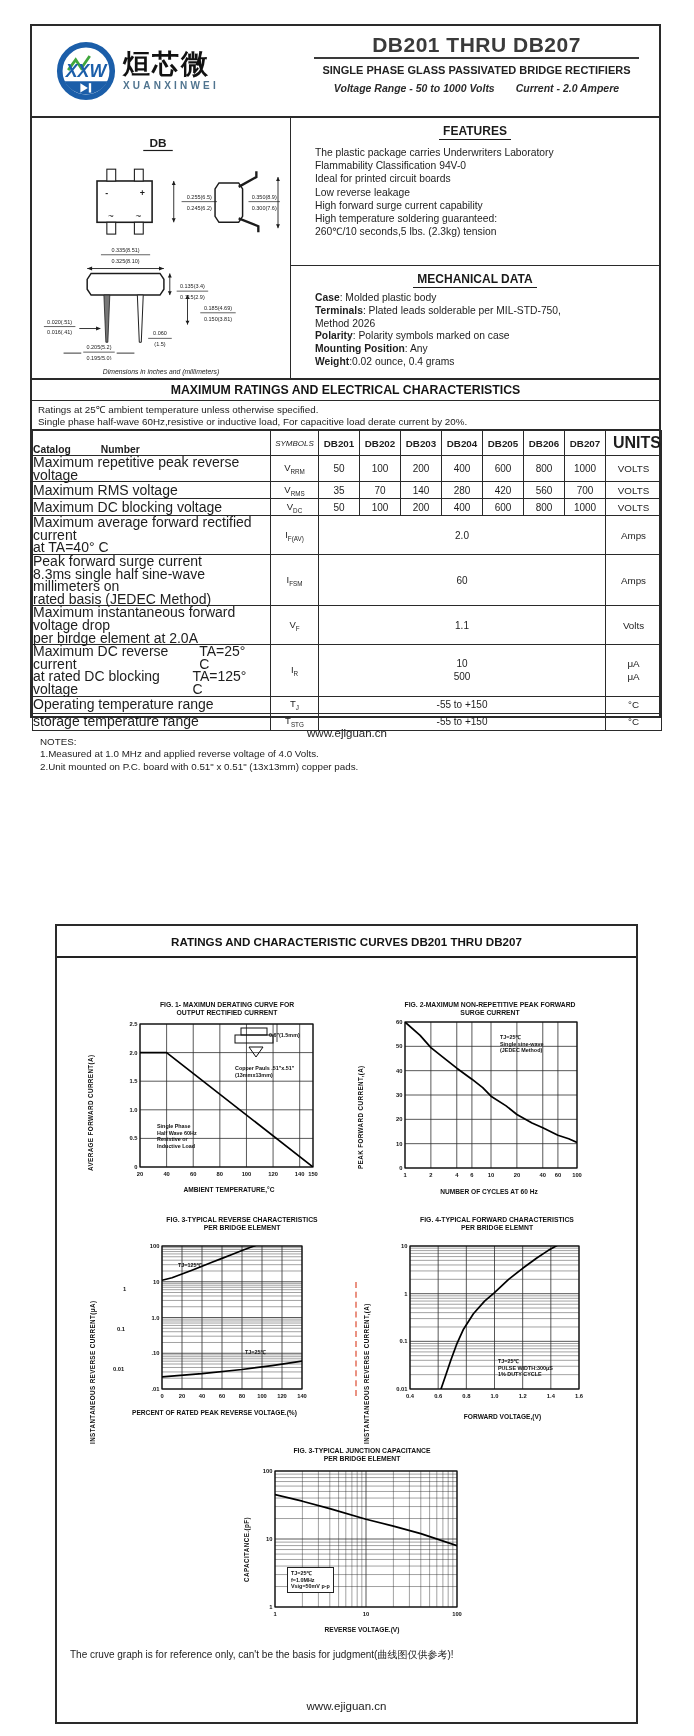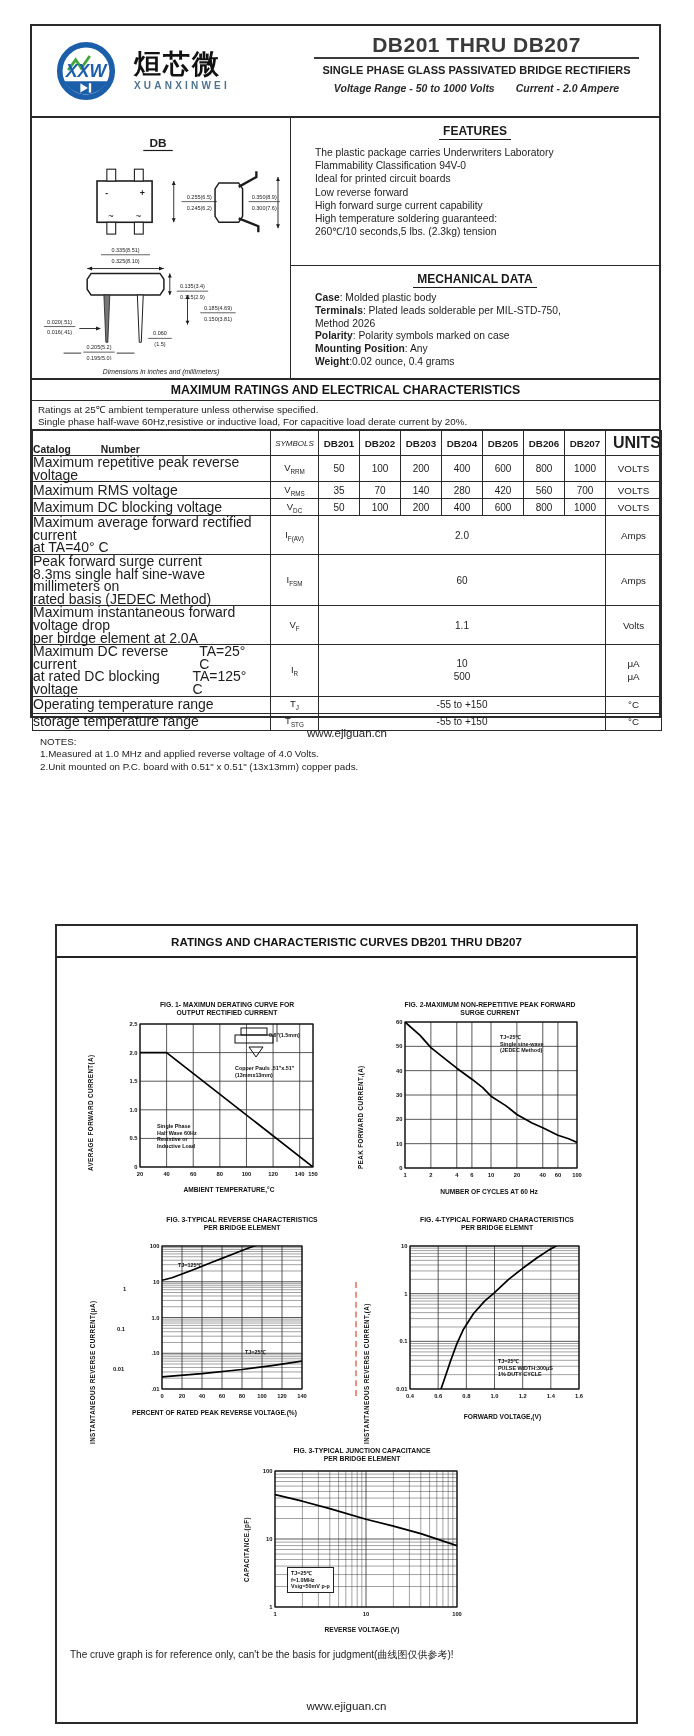--- a/index.html
+++ b/index.html
@@ -3,21 +3,21 @@
 <meta charset="utf-8">
 <style>
   html,body{margin:0;padding:0;background:#fff;}
   .canvas{position:relative;width:694px;height:1736px;background:#fff;
     font-family:"Liberation Sans",sans-serif;color:#1d1d1d;overflow:hidden;}
 
   
   .p1{position:absolute;left:30px;top:24px;width:631px;height:694px;
       border:2.5px solid #2a2a2a;display:flex;flex-direction:column;box-sizing:border-box;}
   .p1-header{display:flex;height:90px;border-bottom:2px solid #2a2a2a;flex:none;}
-  .logo-cell{width:262px;display:flex;align-items:center;padding-left:24px;box-sizing:border-box;gap:18px;flex:none;}
+  .logo-cell{width:262px;display:flex;align-items:center;padding-left:24px;box-sizing:border-box;gap:7px;flex:none;}
   .logo-txt{display:flex;flex-direction:column;line-height:1;}
   .logo-cn{font-size:27px;font-weight:bold;color:#111;letter-spacing:2px;}
   .logo-en{font-size:10px;font-weight:bold;color:#50748f;letter-spacing:3.2px;margin-top:3px;}
   .title-cell{flex:1;text-align:center;padding-top:7px;}
   .pn-title{font-size:21px;font-weight:bold;color:#3a3a3a;margin:0 20px 2px;padding-bottom:0;
             border-bottom:2.5px solid #3a3a3a;letter-spacing:0.5px;}
   .pn-sub{font-size:11px;font-weight:bold;color:#222;margin-top:5px;}
   .pn-range{font-size:10.5px;font-style:italic;font-weight:600;color:#2a2a2a;margin-top:6px;}
   .pn-range span{margin:0 9px;}
 
@@ -184,21 +184,21 @@
         <div class="pkg-caption">Dimensions in inches and (millimeters)</div>
       </div>
 
       <div class="right-col">
         <div class="feat-box">
           <div class="box-title"><span>FEATURES</span></div>
           <div class="feat-list">
             <div>The plastic package carries Underwriters Laboratory</div>
             <div>Flammability Classification 94V-0</div>
             <div>Ideal for printed circuit boards</div>
-            <div>Low reverse forward</div>
+            <div>Low reverse leakage</div>
             <div>High forward surge current capability</div>
             <div>High temperature soldering guaranteed:</div>
             <div>260℃/10 seconds,5 lbs. (2.3kg) tension</div>
           </div>
         </div>
         <div class="mech-box">
           <div class="box-title"><span>MECHANICAL DATA</span></div>
           <div class="mech-list">
             <div class="mline"><b>Case</b><span>: Molded plastic body</span></div>
             <div class="mline"><b>Terminals</b><span>: Plated leads solderable per MIL-STD-750,</span></div>

